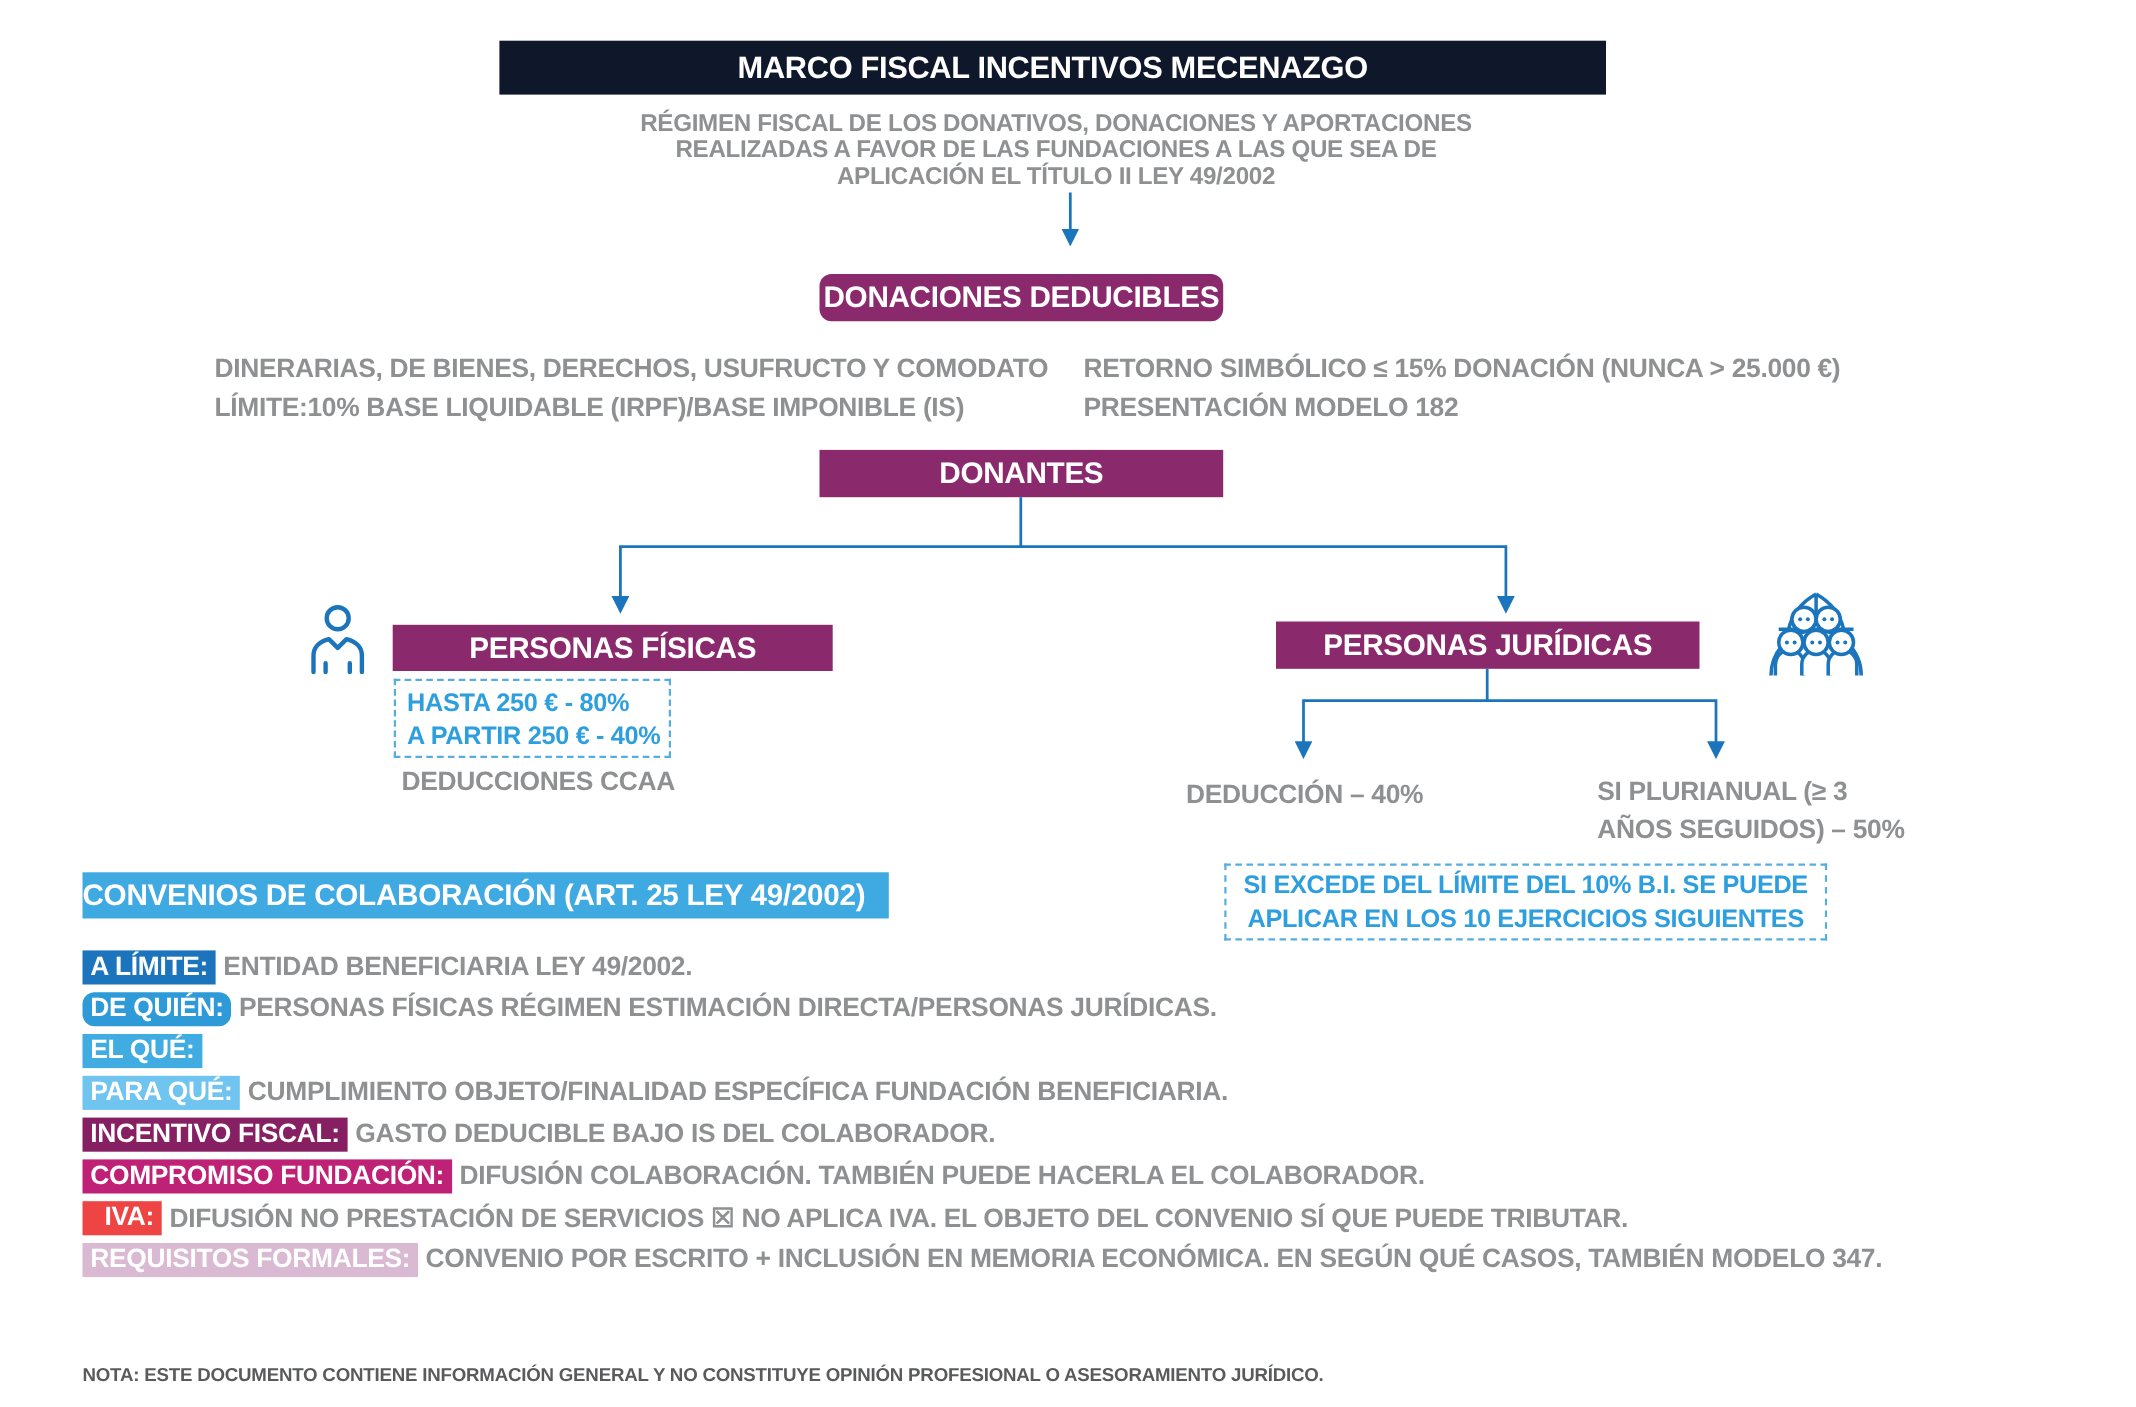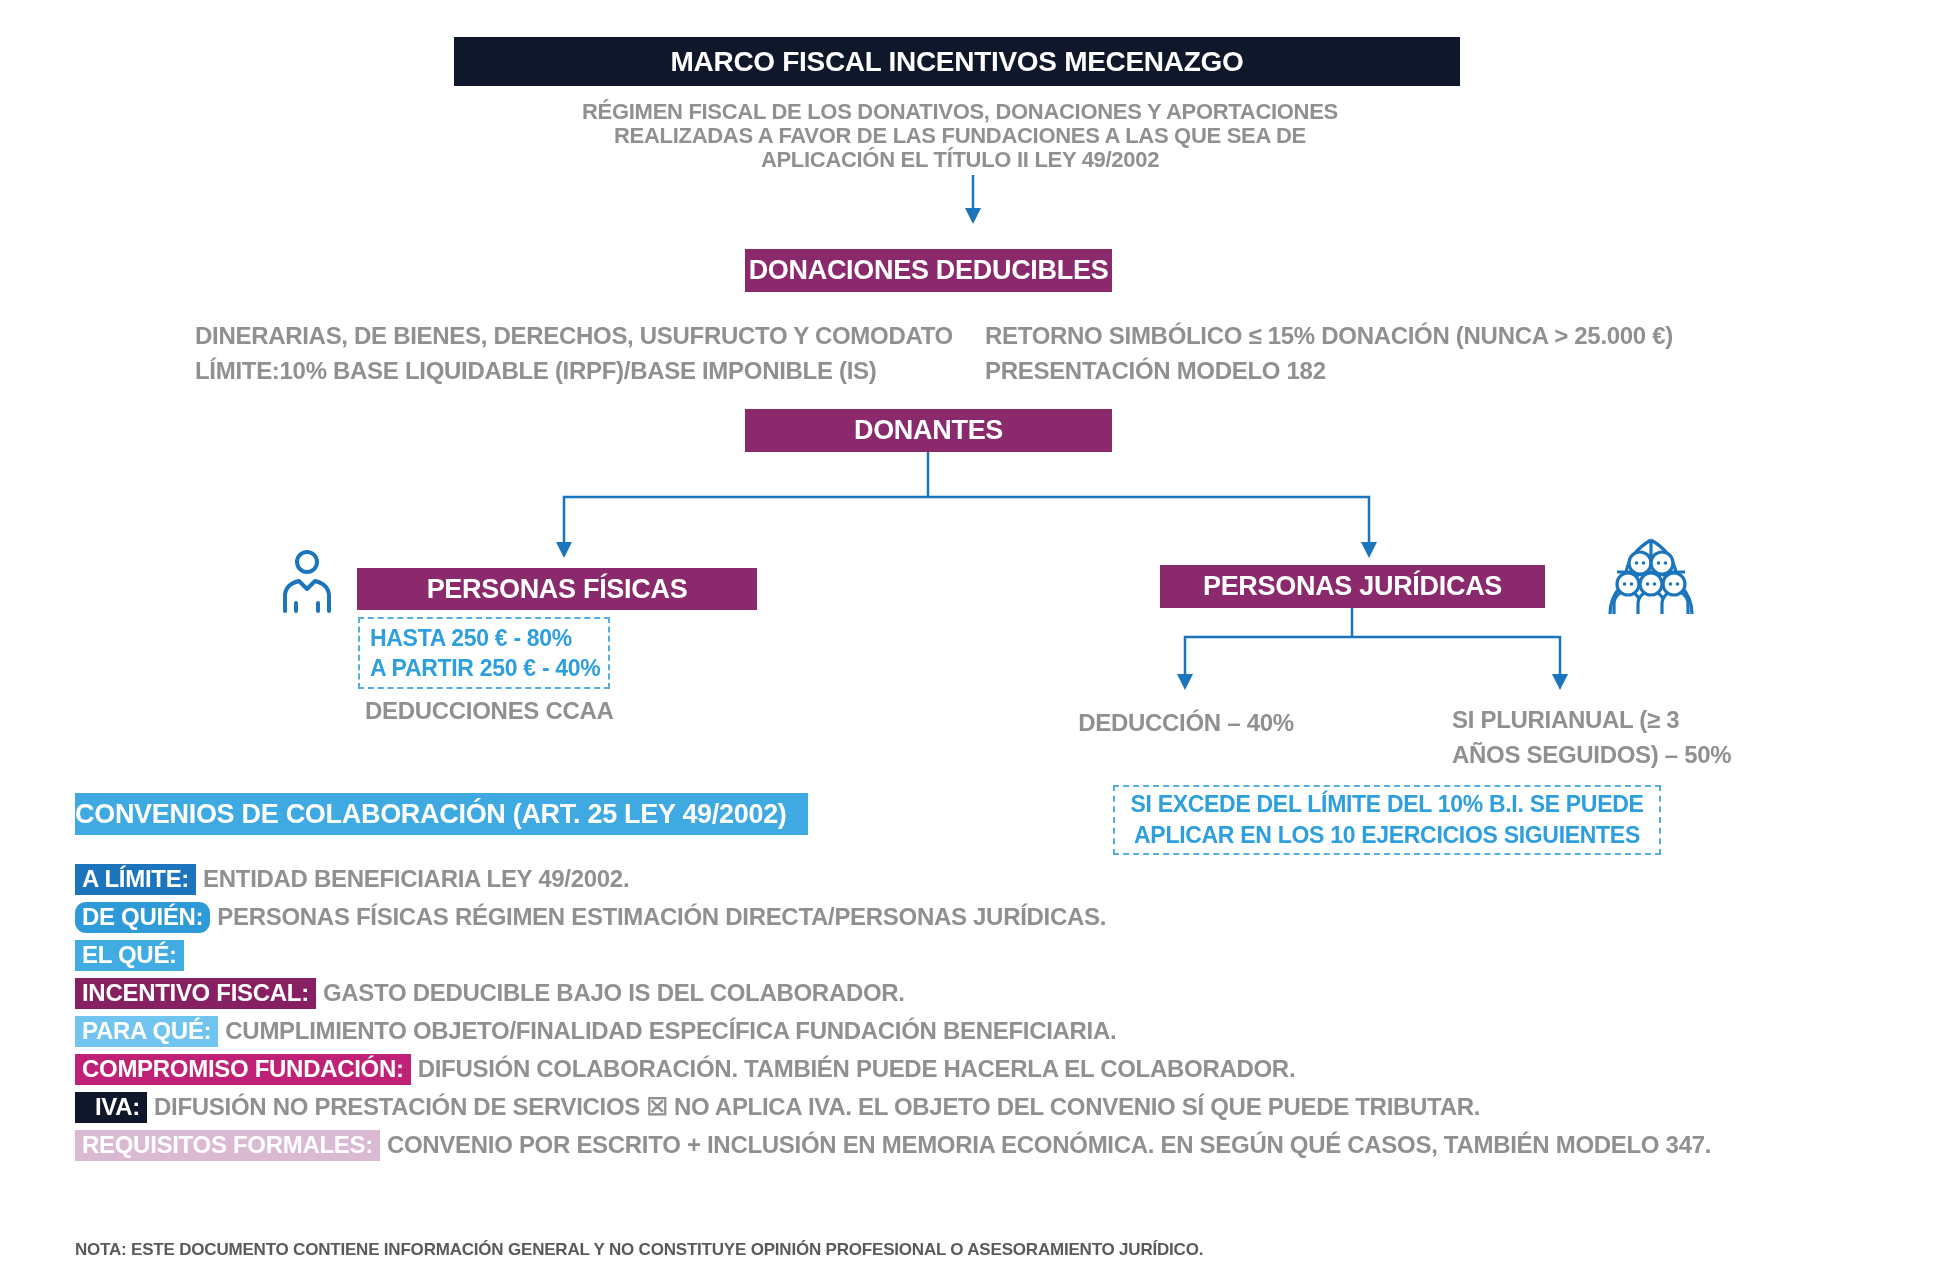--- a/index.html
+++ b/index.html
@@ -16,21 +16,21 @@
     font-size:28px;font-weight:bold;letter-spacing:-0.3px;
   }
   .intro{
     left:430px;top:100px;width:1060px;text-align:center;color:#8E9092;
     font-size:22px;font-weight:bold;line-height:24px;letter-spacing:-0.3px;
   }
   .pbox{
     background:#8A2A6C;color:#fff;display:flex;align-items:center;justify-content:center;
     font-size:27px;font-weight:bold;letter-spacing:-0.3px;
   }
-  .box-donaciones{left:745px;top:249px;width:367px;height:43px;}
+  .box-donaciones{left:745px;top:249px;width:367px;height:43px;border-radius:11px;}
   .box-donantes{left:745px;top:409px;width:367px;height:43px;}
   .box-fisicas{left:357px;top:568px;width:400px;height:42px;}
   .box-juridicas{left:1160px;top:565px;width:385px;height:43px;}
 
   .gray{color:#8E9092;font-weight:bold;letter-spacing:-0.3px;}
   .g24{font-size:24px;line-height:35px;}
   .don-left{left:195px;top:318px;width:800px;}
   .don-right{left:985px;top:318px;width:760px;}
 
   .dash-box{
@@ -183,33 +183,33 @@
         <span class="conv-text">ENTIDAD BENEFICIARIA LEY 49/2002.</span>
       </div>
       <div class="conv-row">
         <span class="conv-label" style="background: rgb(46, 155, 216); border-radius: 11px;">DE QUIÉN:</span>
         <span class="conv-text">PERSONAS FÍSICAS RÉGIMEN ESTIMACIÓN DIRECTA/PERSONAS JURÍDICAS.</span>
       </div>
       <div class="conv-row">
         <span class="conv-label" style="background: rgb(65, 172, 225);">EL QUÉ:</span>
       </div>
       <div class="conv-row">
+        <span class="conv-label" style="background: rgb(111, 197, 239);">PARA QUÉ:</span>
+        <span class="conv-text">CUMPLIMIENTO OBJETO/FINALIDAD ESPECÍFICA FUNDACIÓN BENEFICIARIA.</span>
+      </div>
+      <div class="conv-row">
         <span class="conv-label" style="background: rgb(134, 32, 99);">INCENTIVO FISCAL:</span>
         <span class="conv-text">GASTO DEDUCIBLE BAJO IS DEL COLABORADOR.</span>
       </div>
       <div class="conv-row">
-        <span class="conv-label" style="background: rgb(111, 197, 239);">PARA QUÉ:</span>
-        <span class="conv-text">CUMPLIMIENTO OBJETO/FINALIDAD ESPECÍFICA FUNDACIÓN BENEFICIARIA.</span>
-      </div>
-      <div class="conv-row">
         <span class="conv-label" style="background: rgb(190, 33, 117);">COMPROMISO FUNDACIÓN:</span>
         <span class="conv-text">DIFUSIÓN COLABORACIÓN. TAMBIÉN PUEDE HACERLA EL COLABORADOR.</span>
       </div>
       <div class="conv-row">
-        <span class="conv-label" style="background: #0f172a; padding-left: 20px;">IVA:</span>
+        <span class="conv-label" style="background: #ef4444; padding-left: 20px;">IVA:</span>
         <span class="conv-text">DIFUSIÓN NO PRESTACIÓN DE SERVICIOS ☒ NO APLICA IVA. EL OBJETO DEL CONVENIO SÍ QUE PUEDE TRIBUTAR.</span>
       </div>
       <div class="conv-row">
         <span class="conv-label" style="background: rgb(217, 186, 210);">REQUISITOS FORMALES:</span>
         <span class="conv-text">CONVENIO POR ESCRITO + INCLUSIÓN EN MEMORIA ECONÓMICA. EN SEGÚN QUÉ CASOS, TAMBIÉN MODELO 347.</span>
       </div>
     </div>
 
   <div class="abs footer-note">
     <span>NOTA: ESTE DOCUMENTO CONTIENE INFORMACIÓN GENERAL Y NO CONSTITUYE OPINIÓN PROFESIONAL O ASESORAMIENTO JURÍDICO.</span>

